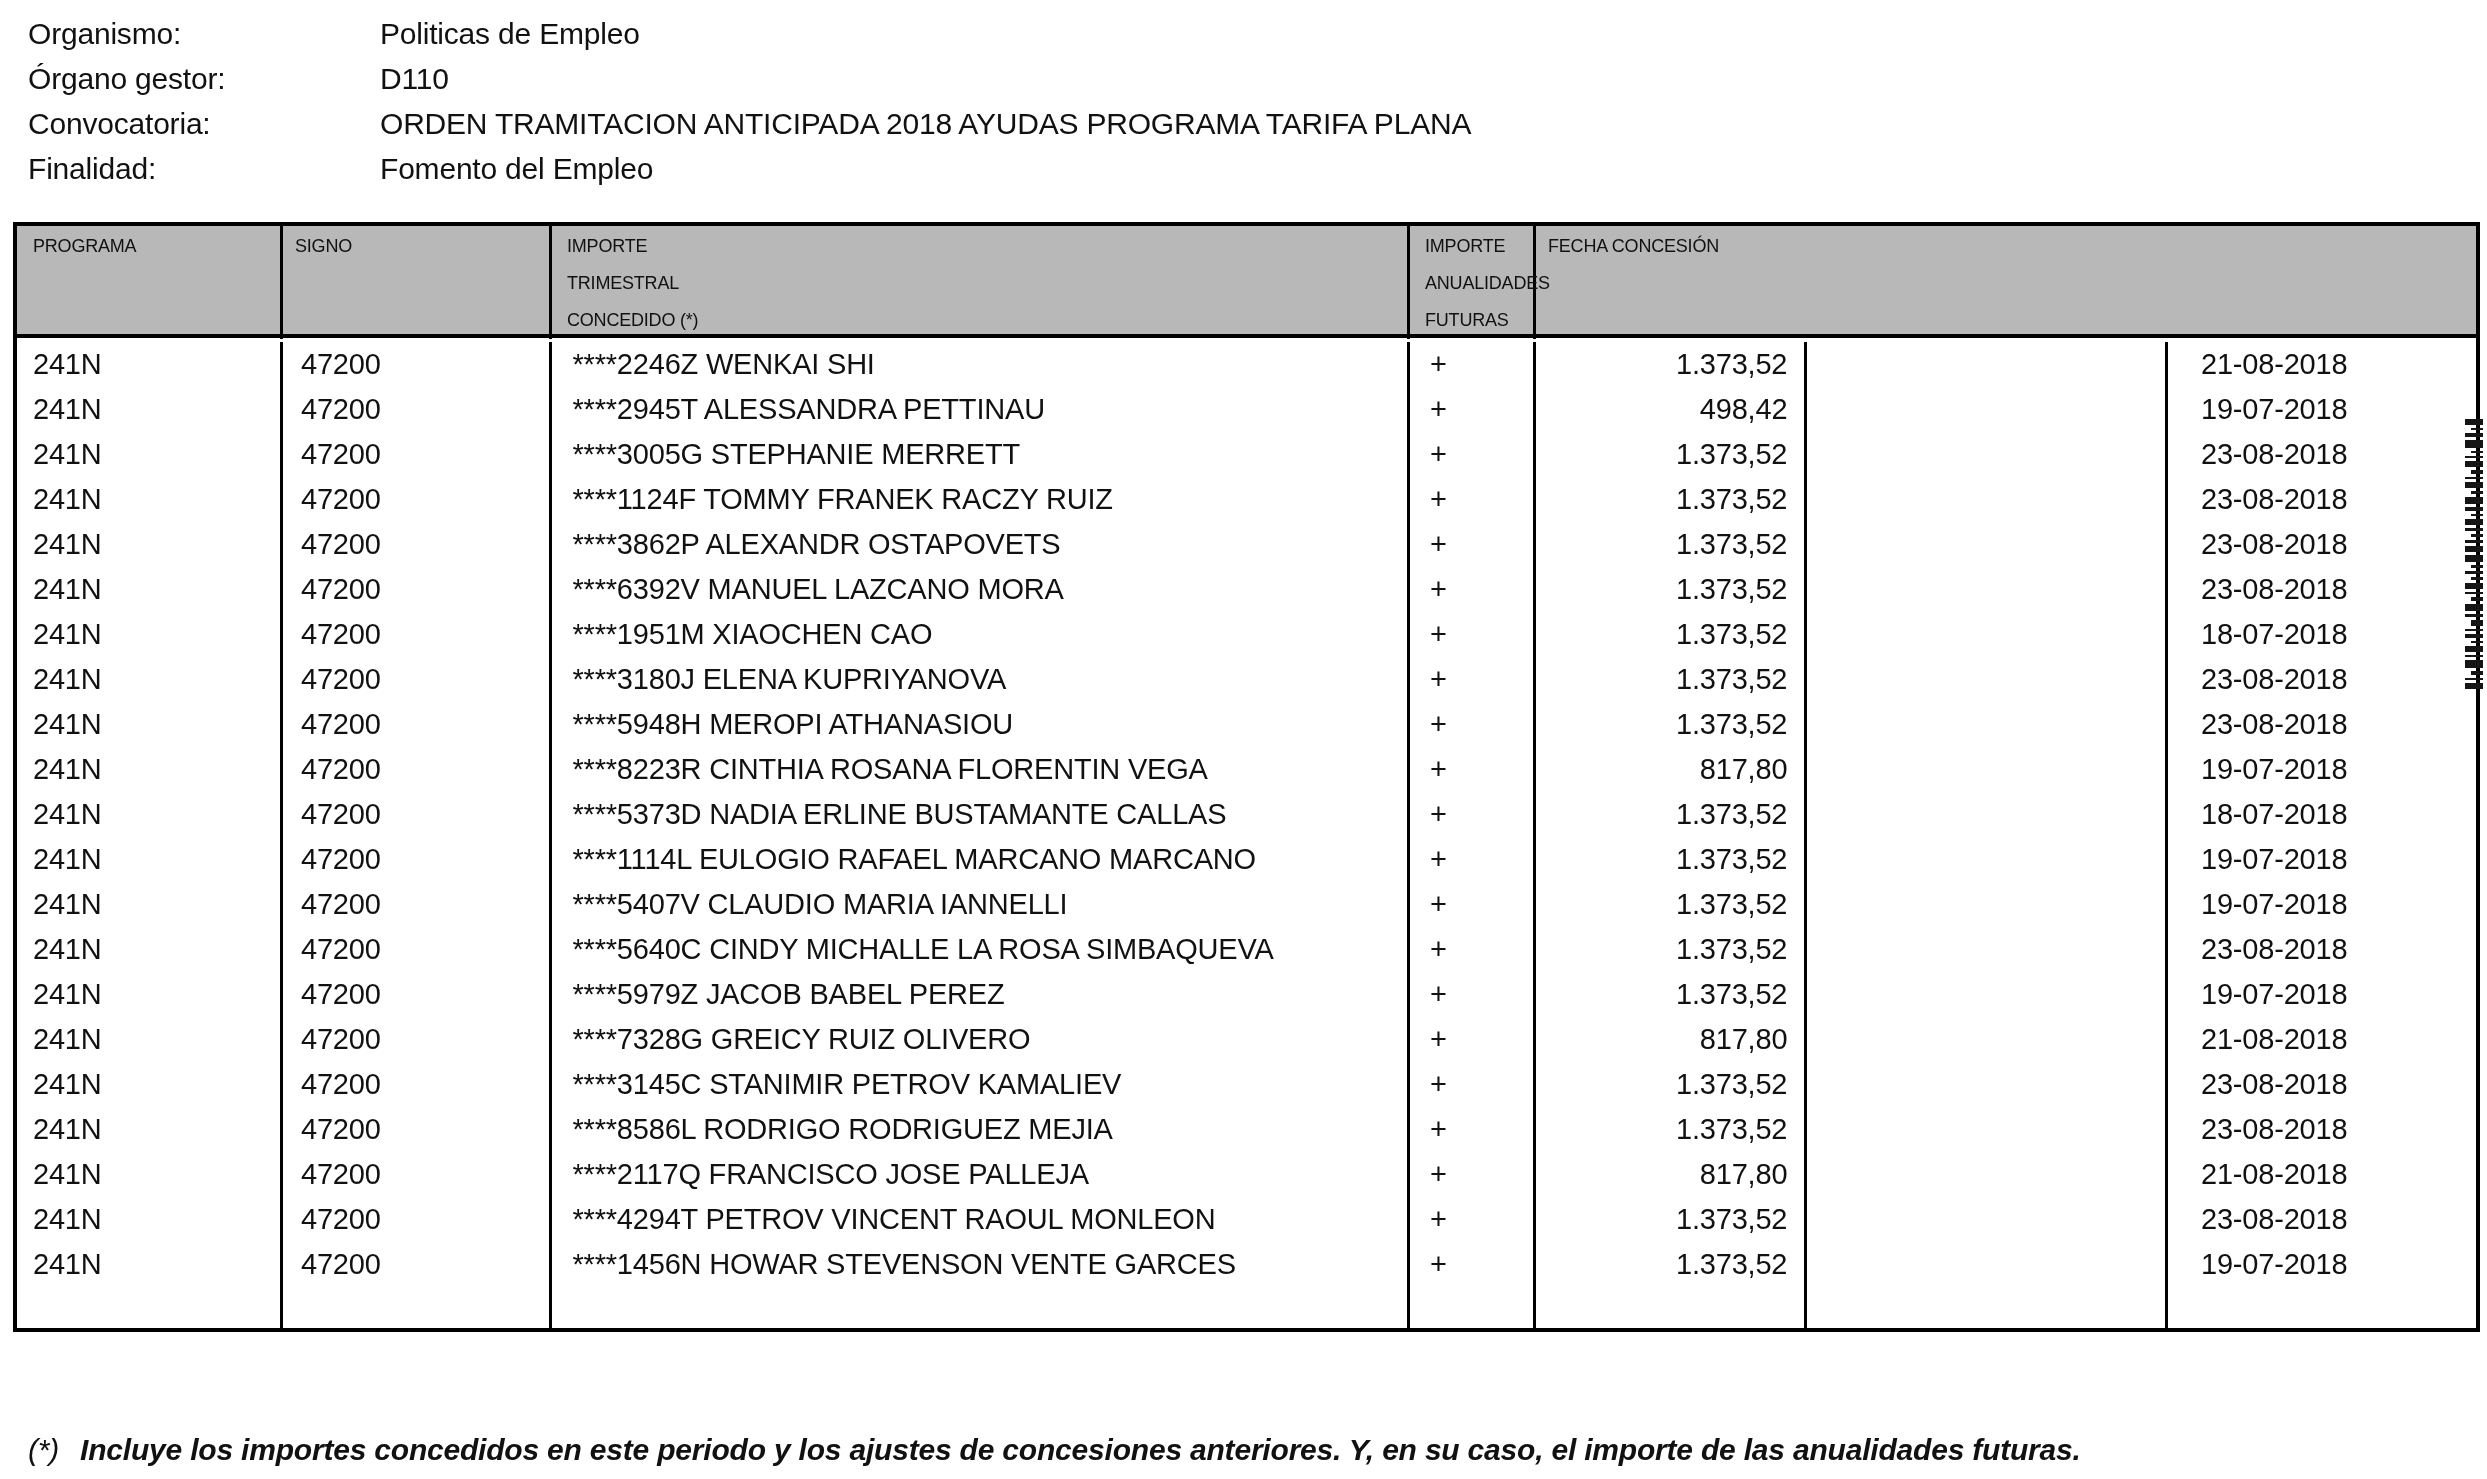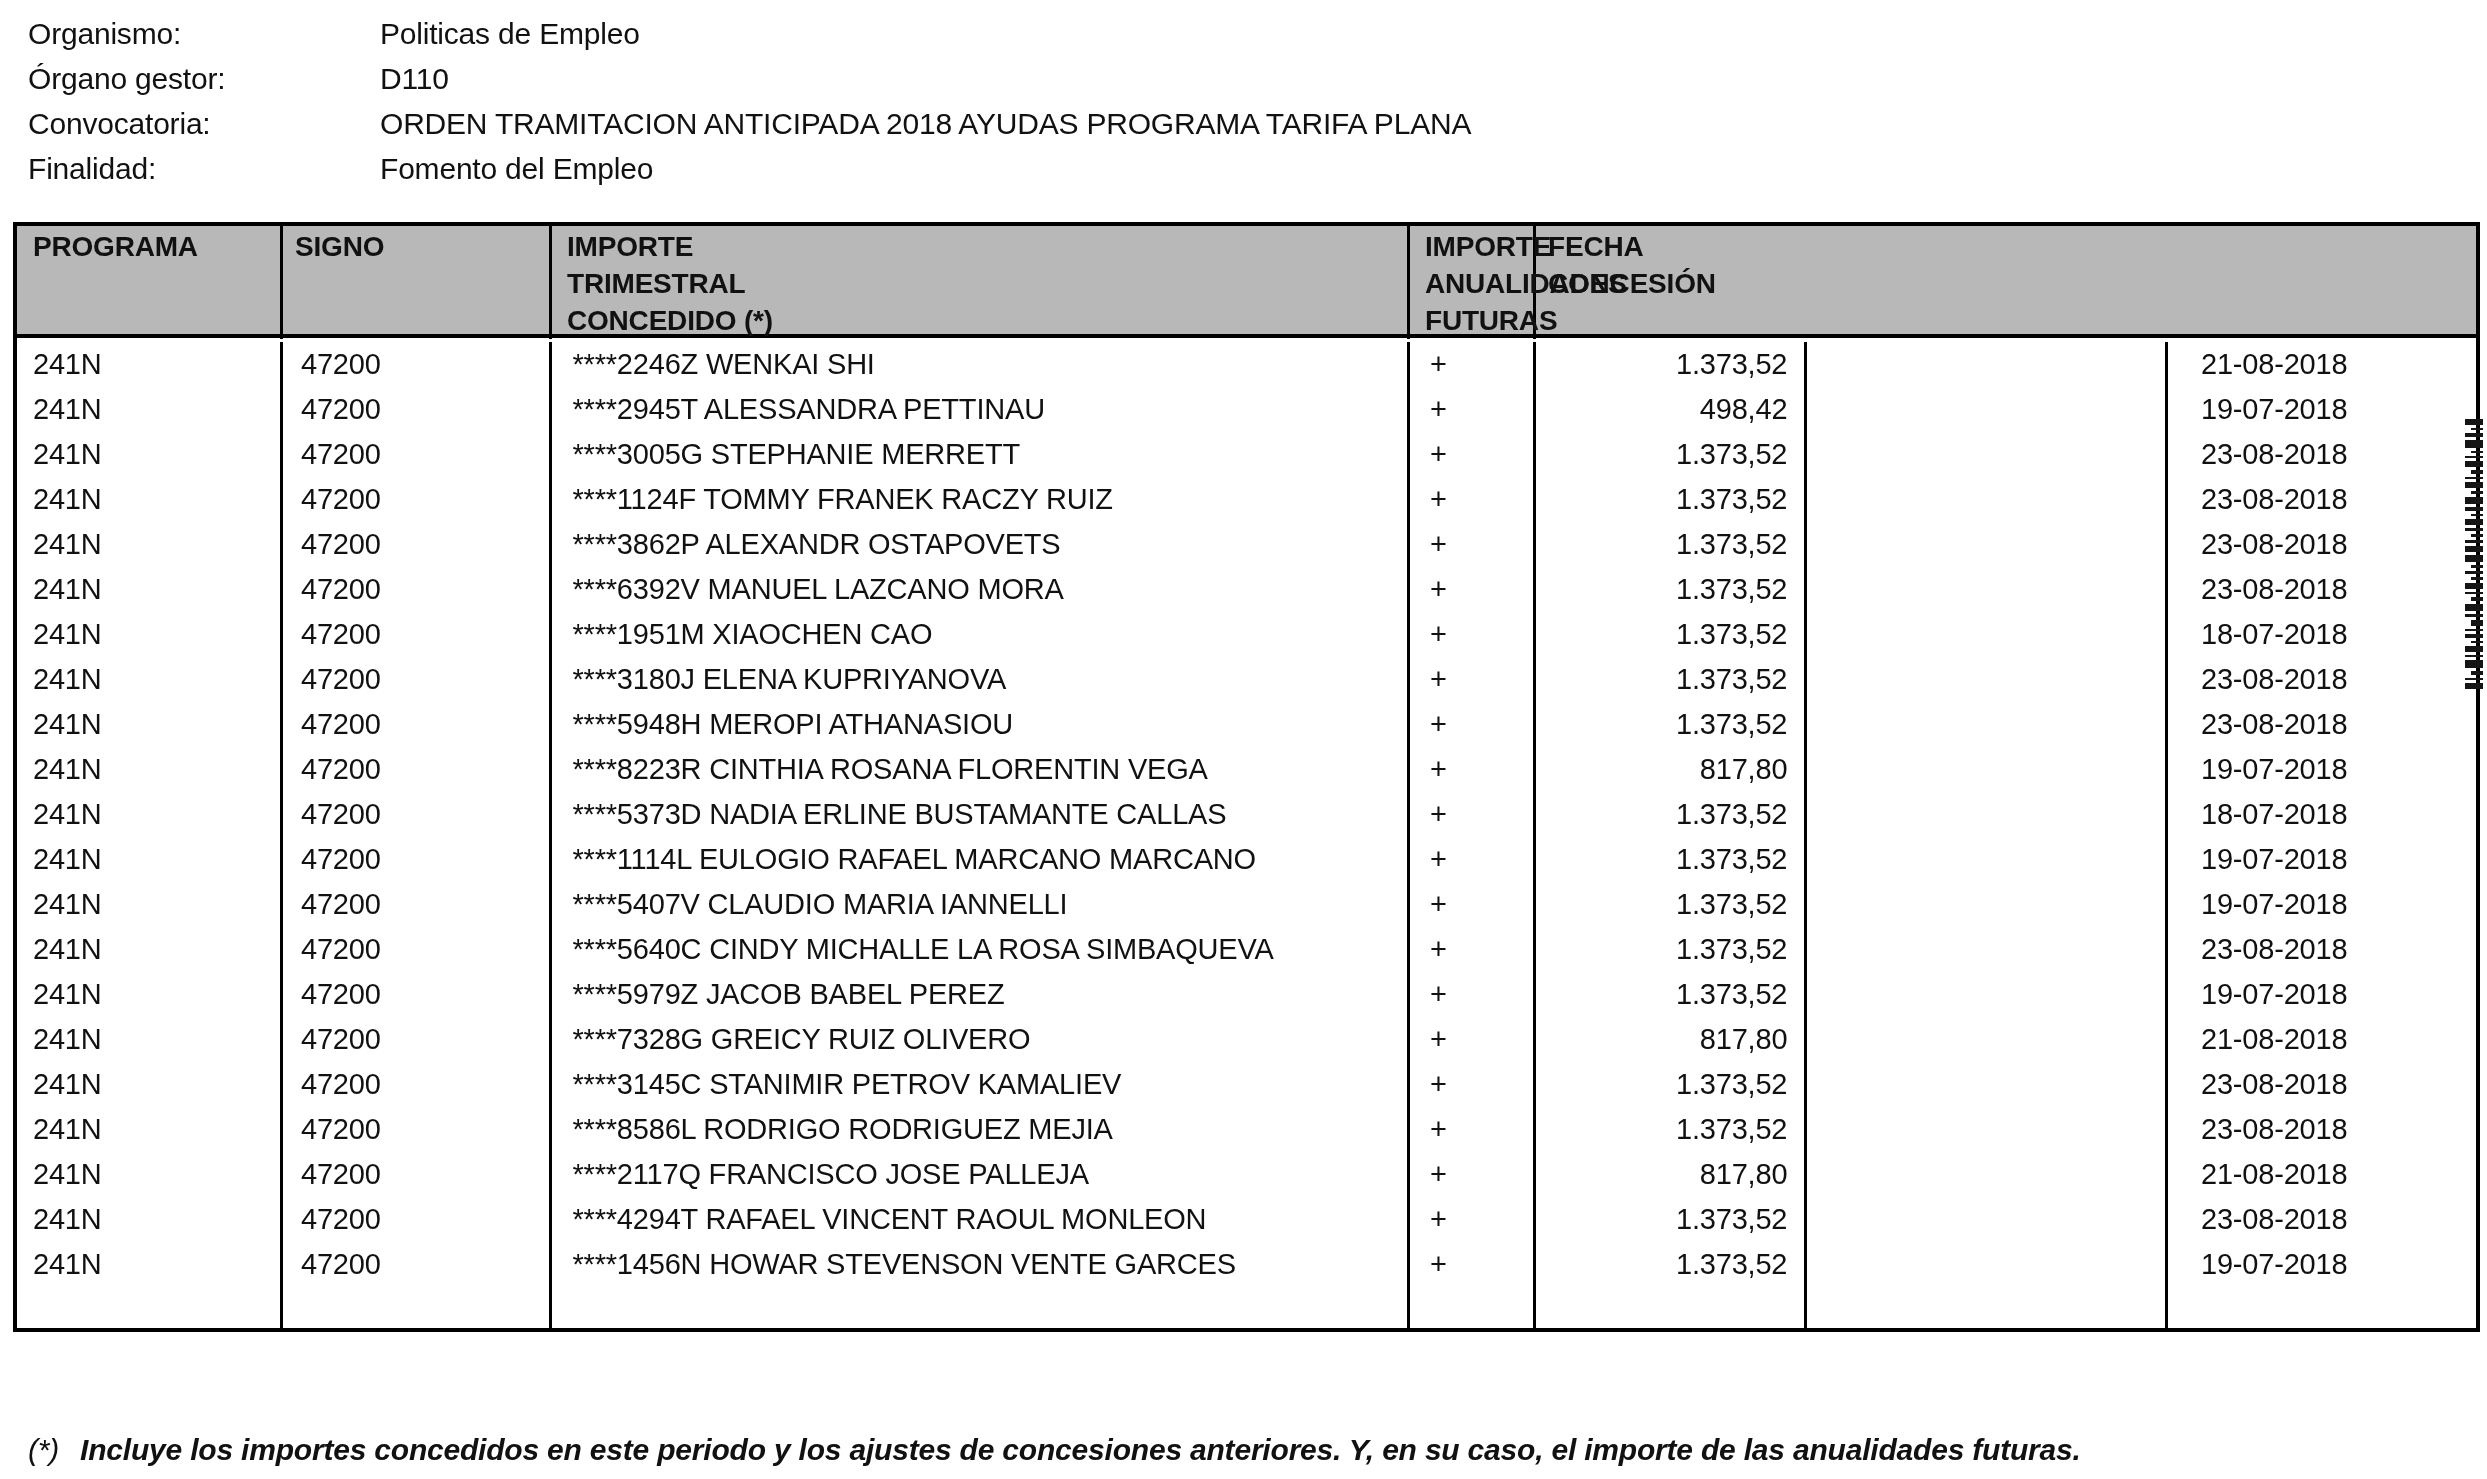--- a/index.html
+++ b/index.html
@@ -31,21 +31,21 @@
     display:flex;flex-direction:column;
   }
   .thead{
     height:112px;flex:none;
     background:var(--c-headbg);
     border-bottom:4.6px solid var(--c-border);
     display:grid;
     grid-template-columns:266px 269px 858px 126px 271px 361px 1fr;
   }
   .th{
-    font-weight:bold;font-size:28px;line-height:37px;
+    font-weight:normal;font-size:18px;line-height:37px;
     padding:2.3px 6px 0 15px;
   }
   .tbody{
     flex:1;
     display:grid;
     grid-template-columns:266px 269px 858px 126px 271px 361px 1fr;
     grid-template-rows:repeat(21,45px) 1fr;
     padding-top:3.8px;
   }
   .trow{display:contents;}
@@ -120,21 +120,21 @@
       <div class="trow"><div class="td c0 br">241N</div><div class="td c1 br">47200</div><div class="td c2 br">****8223R CINTHIA ROSANA FLORENTIN VEGA</div><div class="td c3 br">+</div><div class="td c4 br">817,80</div><div class="td c5 br"></div><div class="td c6">19-07-2018</div></div>
       <div class="trow"><div class="td c0 br">241N</div><div class="td c1 br">47200</div><div class="td c2 br">****5373D NADIA ERLINE BUSTAMANTE CALLAS</div><div class="td c3 br">+</div><div class="td c4 br">1.373,52</div><div class="td c5 br"></div><div class="td c6">18-07-2018</div></div>
       <div class="trow"><div class="td c0 br">241N</div><div class="td c1 br">47200</div><div class="td c2 br">****1114L EULOGIO RAFAEL MARCANO MARCANO</div><div class="td c3 br">+</div><div class="td c4 br">1.373,52</div><div class="td c5 br"></div><div class="td c6">19-07-2018</div></div>
       <div class="trow"><div class="td c0 br">241N</div><div class="td c1 br">47200</div><div class="td c2 br">****5407V CLAUDIO MARIA IANNELLI</div><div class="td c3 br">+</div><div class="td c4 br">1.373,52</div><div class="td c5 br"></div><div class="td c6">19-07-2018</div></div>
       <div class="trow"><div class="td c0 br">241N</div><div class="td c1 br">47200</div><div class="td c2 br">****5640C CINDY MICHALLE LA ROSA SIMBAQUEVA</div><div class="td c3 br">+</div><div class="td c4 br">1.373,52</div><div class="td c5 br"></div><div class="td c6">23-08-2018</div></div>
       <div class="trow"><div class="td c0 br">241N</div><div class="td c1 br">47200</div><div class="td c2 br">****5979Z JACOB BABEL PEREZ</div><div class="td c3 br">+</div><div class="td c4 br">1.373,52</div><div class="td c5 br"></div><div class="td c6">19-07-2018</div></div>
       <div class="trow"><div class="td c0 br">241N</div><div class="td c1 br">47200</div><div class="td c2 br">****7328G GREICY RUIZ OLIVERO</div><div class="td c3 br">+</div><div class="td c4 br">817,80</div><div class="td c5 br"></div><div class="td c6">21-08-2018</div></div>
       <div class="trow"><div class="td c0 br">241N</div><div class="td c1 br">47200</div><div class="td c2 br">****3145C STANIMIR PETROV KAMALIEV</div><div class="td c3 br">+</div><div class="td c4 br">1.373,52</div><div class="td c5 br"></div><div class="td c6">23-08-2018</div></div>
       <div class="trow"><div class="td c0 br">241N</div><div class="td c1 br">47200</div><div class="td c2 br">****8586L RODRIGO RODRIGUEZ MEJIA</div><div class="td c3 br">+</div><div class="td c4 br">1.373,52</div><div class="td c5 br"></div><div class="td c6">23-08-2018</div></div>
       <div class="trow"><div class="td c0 br">241N</div><div class="td c1 br">47200</div><div class="td c2 br">****2117Q FRANCISCO JOSE PALLEJA</div><div class="td c3 br">+</div><div class="td c4 br">817,80</div><div class="td c5 br"></div><div class="td c6">21-08-2018</div></div>
-      <div class="trow"><div class="td c0 br">241N</div><div class="td c1 br">47200</div><div class="td c2 br">****4294T RAFAEL VINCENT RAOUL MONLEON</div><div class="td c3 br">+</div><div class="td c4 br">1.373,52</div><div class="td c5 br"></div><div class="td c6">23-08-2018</div></div>
+      <div class="trow"><div class="td c0 br">241N</div><div class="td c1 br">47200</div><div class="td c2 br">****4294T PETROV VINCENT RAOUL MONLEON</div><div class="td c3 br">+</div><div class="td c4 br">1.373,52</div><div class="td c5 br"></div><div class="td c6">23-08-2018</div></div>
       <div class="trow"><div class="td c0 br">241N</div><div class="td c1 br">47200</div><div class="td c2 br">****1456N HOWAR STEVENSON VENTE GARCES</div><div class="td c3 br">+</div><div class="td c4 br">1.373,52</div><div class="td c5 br"></div><div class="td c6">19-07-2018</div></div>
       <div class="trow"><div class="td c0 br"></div><div class="td c1 br"></div><div class="td c2 br"></div><div class="td c3 br"></div><div class="td c4 br"></div><div class="td c5 br"></div><div class="td c6"></div></div>
     </div>
 </div>
 
 <div class="footnote">
   <span class="marker">(*)</span>
   <span class="note-text">Incluye los importes concedidos en este periodo y los ajustes de concesiones anteriores. Y, en su caso, el importe de las anualidades futuras.</span>
 </div>
 

